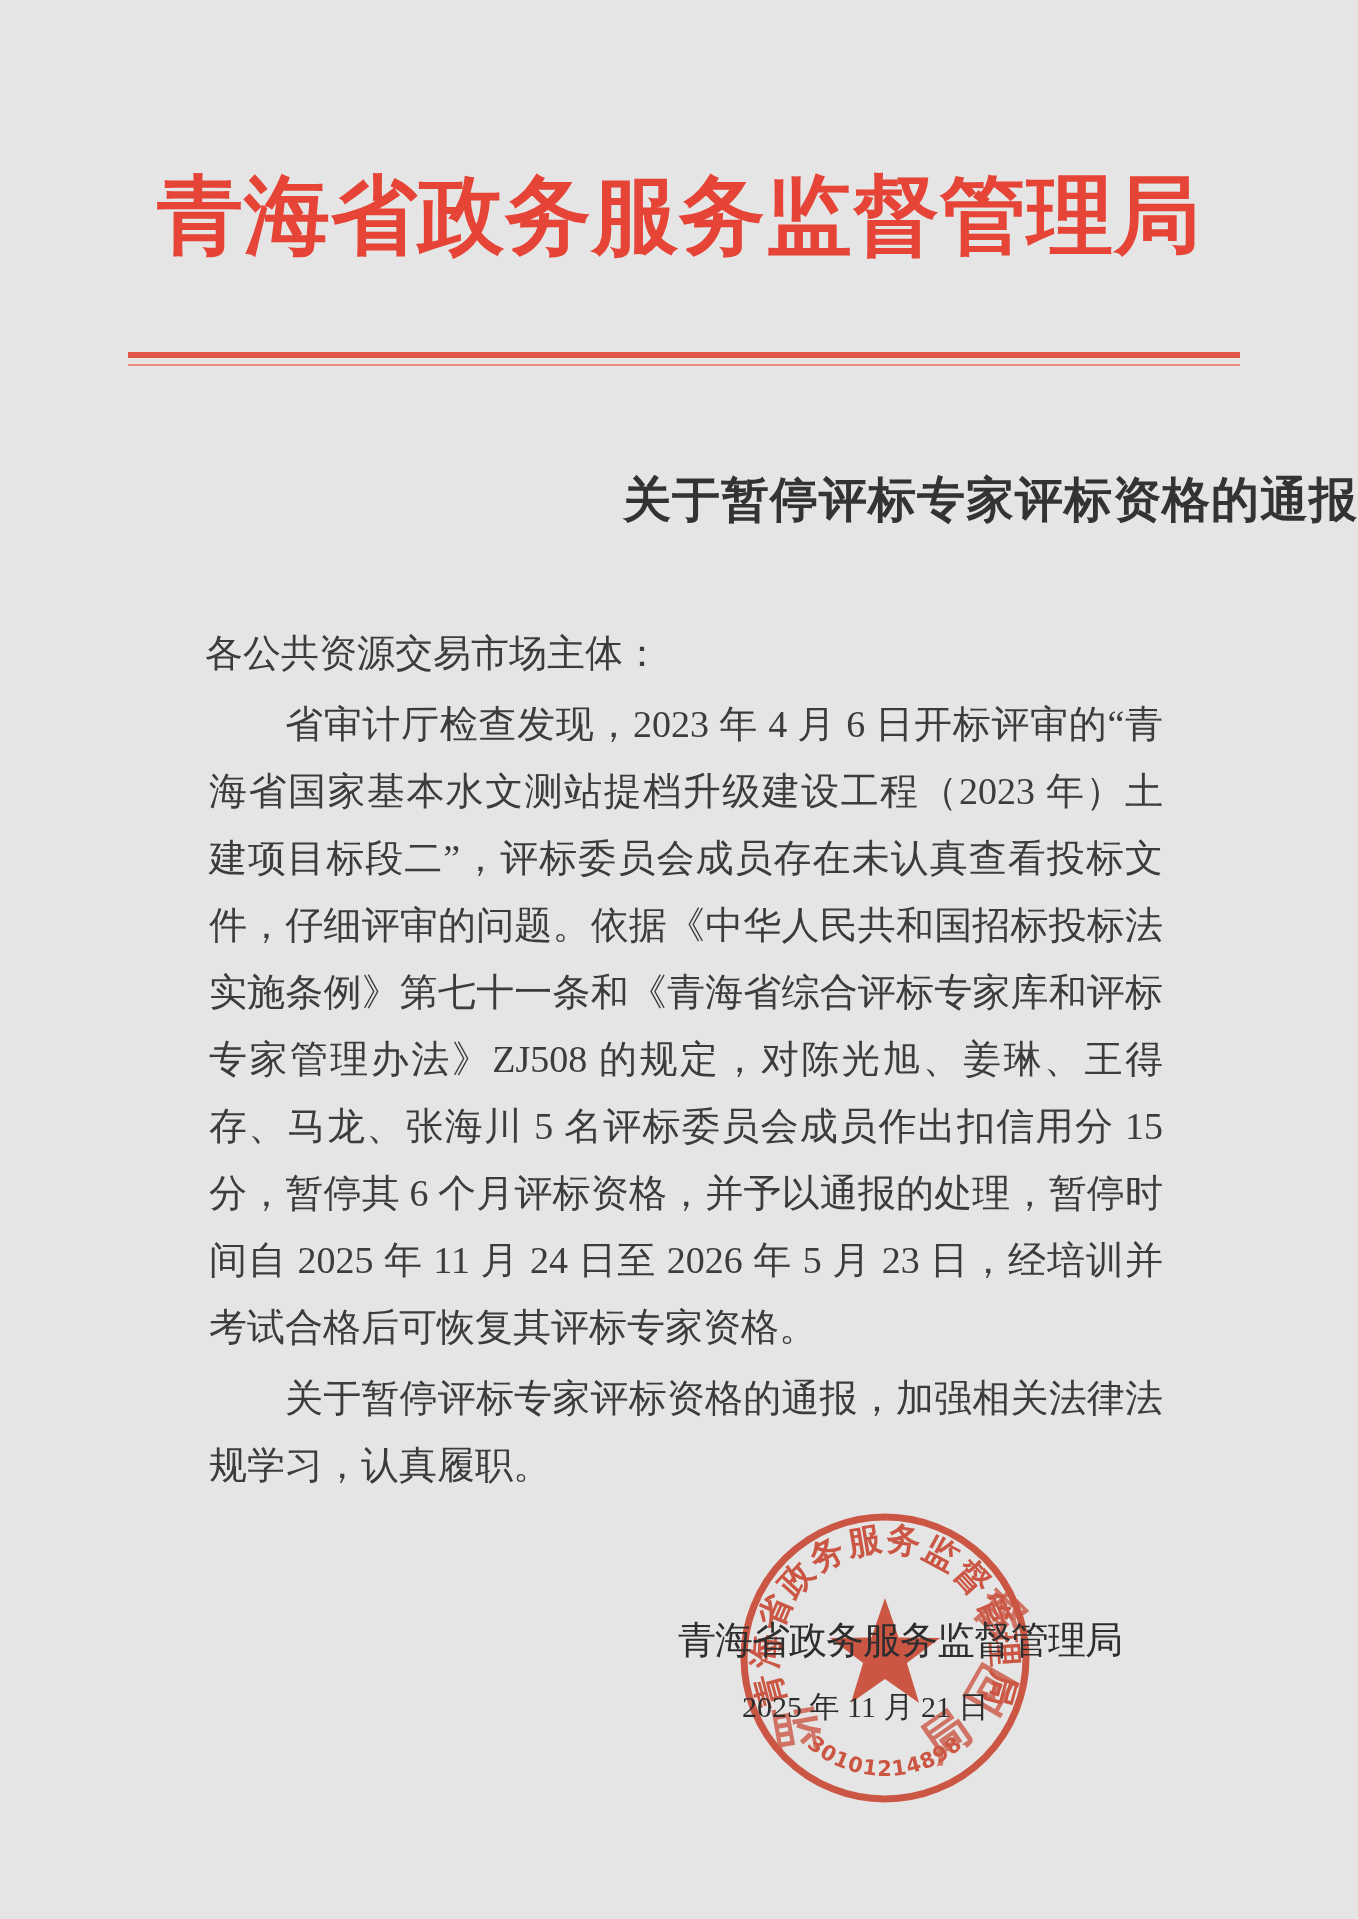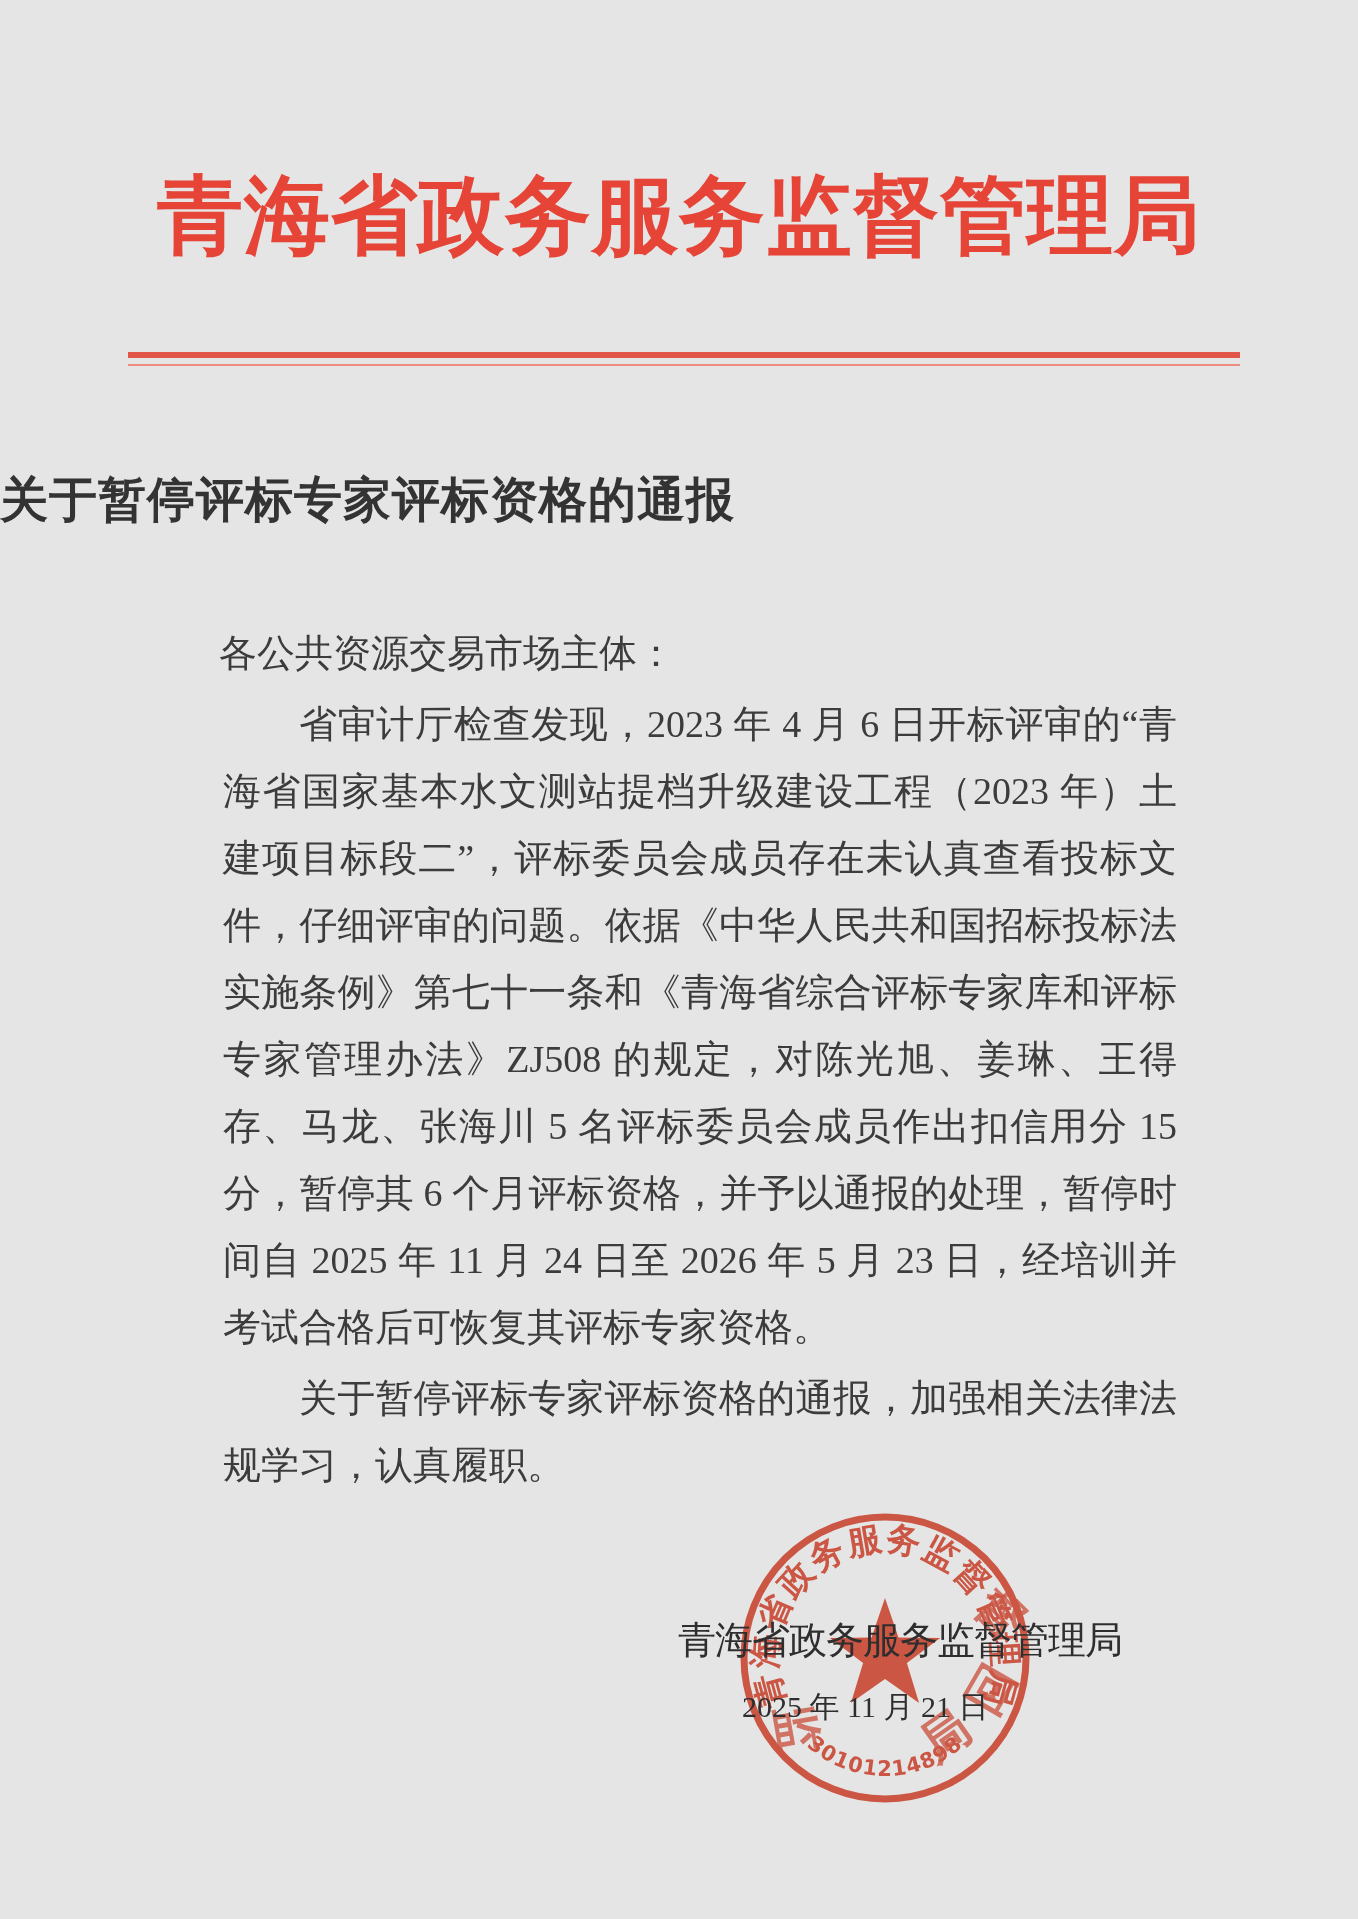--- a/index.html
+++ b/index.html
@@ -34,31 +34,31 @@
     width: 1112px;
     height: 6px;
     border-top: 6px solid #e25549;
     border-bottom: 2px solid #ee8b81;
   }
   .doc-title {
     position: absolute;
     top: 468px;
     left: 0;
     width: 100%;
-    text-align: left;
+    text-align: right;
     font-size: 48px;
     font-weight: bold;
     letter-spacing: 1px;
     color: #333333;
     white-space: nowrap;
   }
   .body-text {
     position: absolute;
     top: 620px;
-    left: 219px;
+    left: 205px;
     width: 962px;
     font-size: 38px;
     line-height: 67px;
     color: var(--ink, #3c3c3c);
     text-align: justify;
   }
   .salutation {
     text-indent: 0;
   }
   .body-text p {

